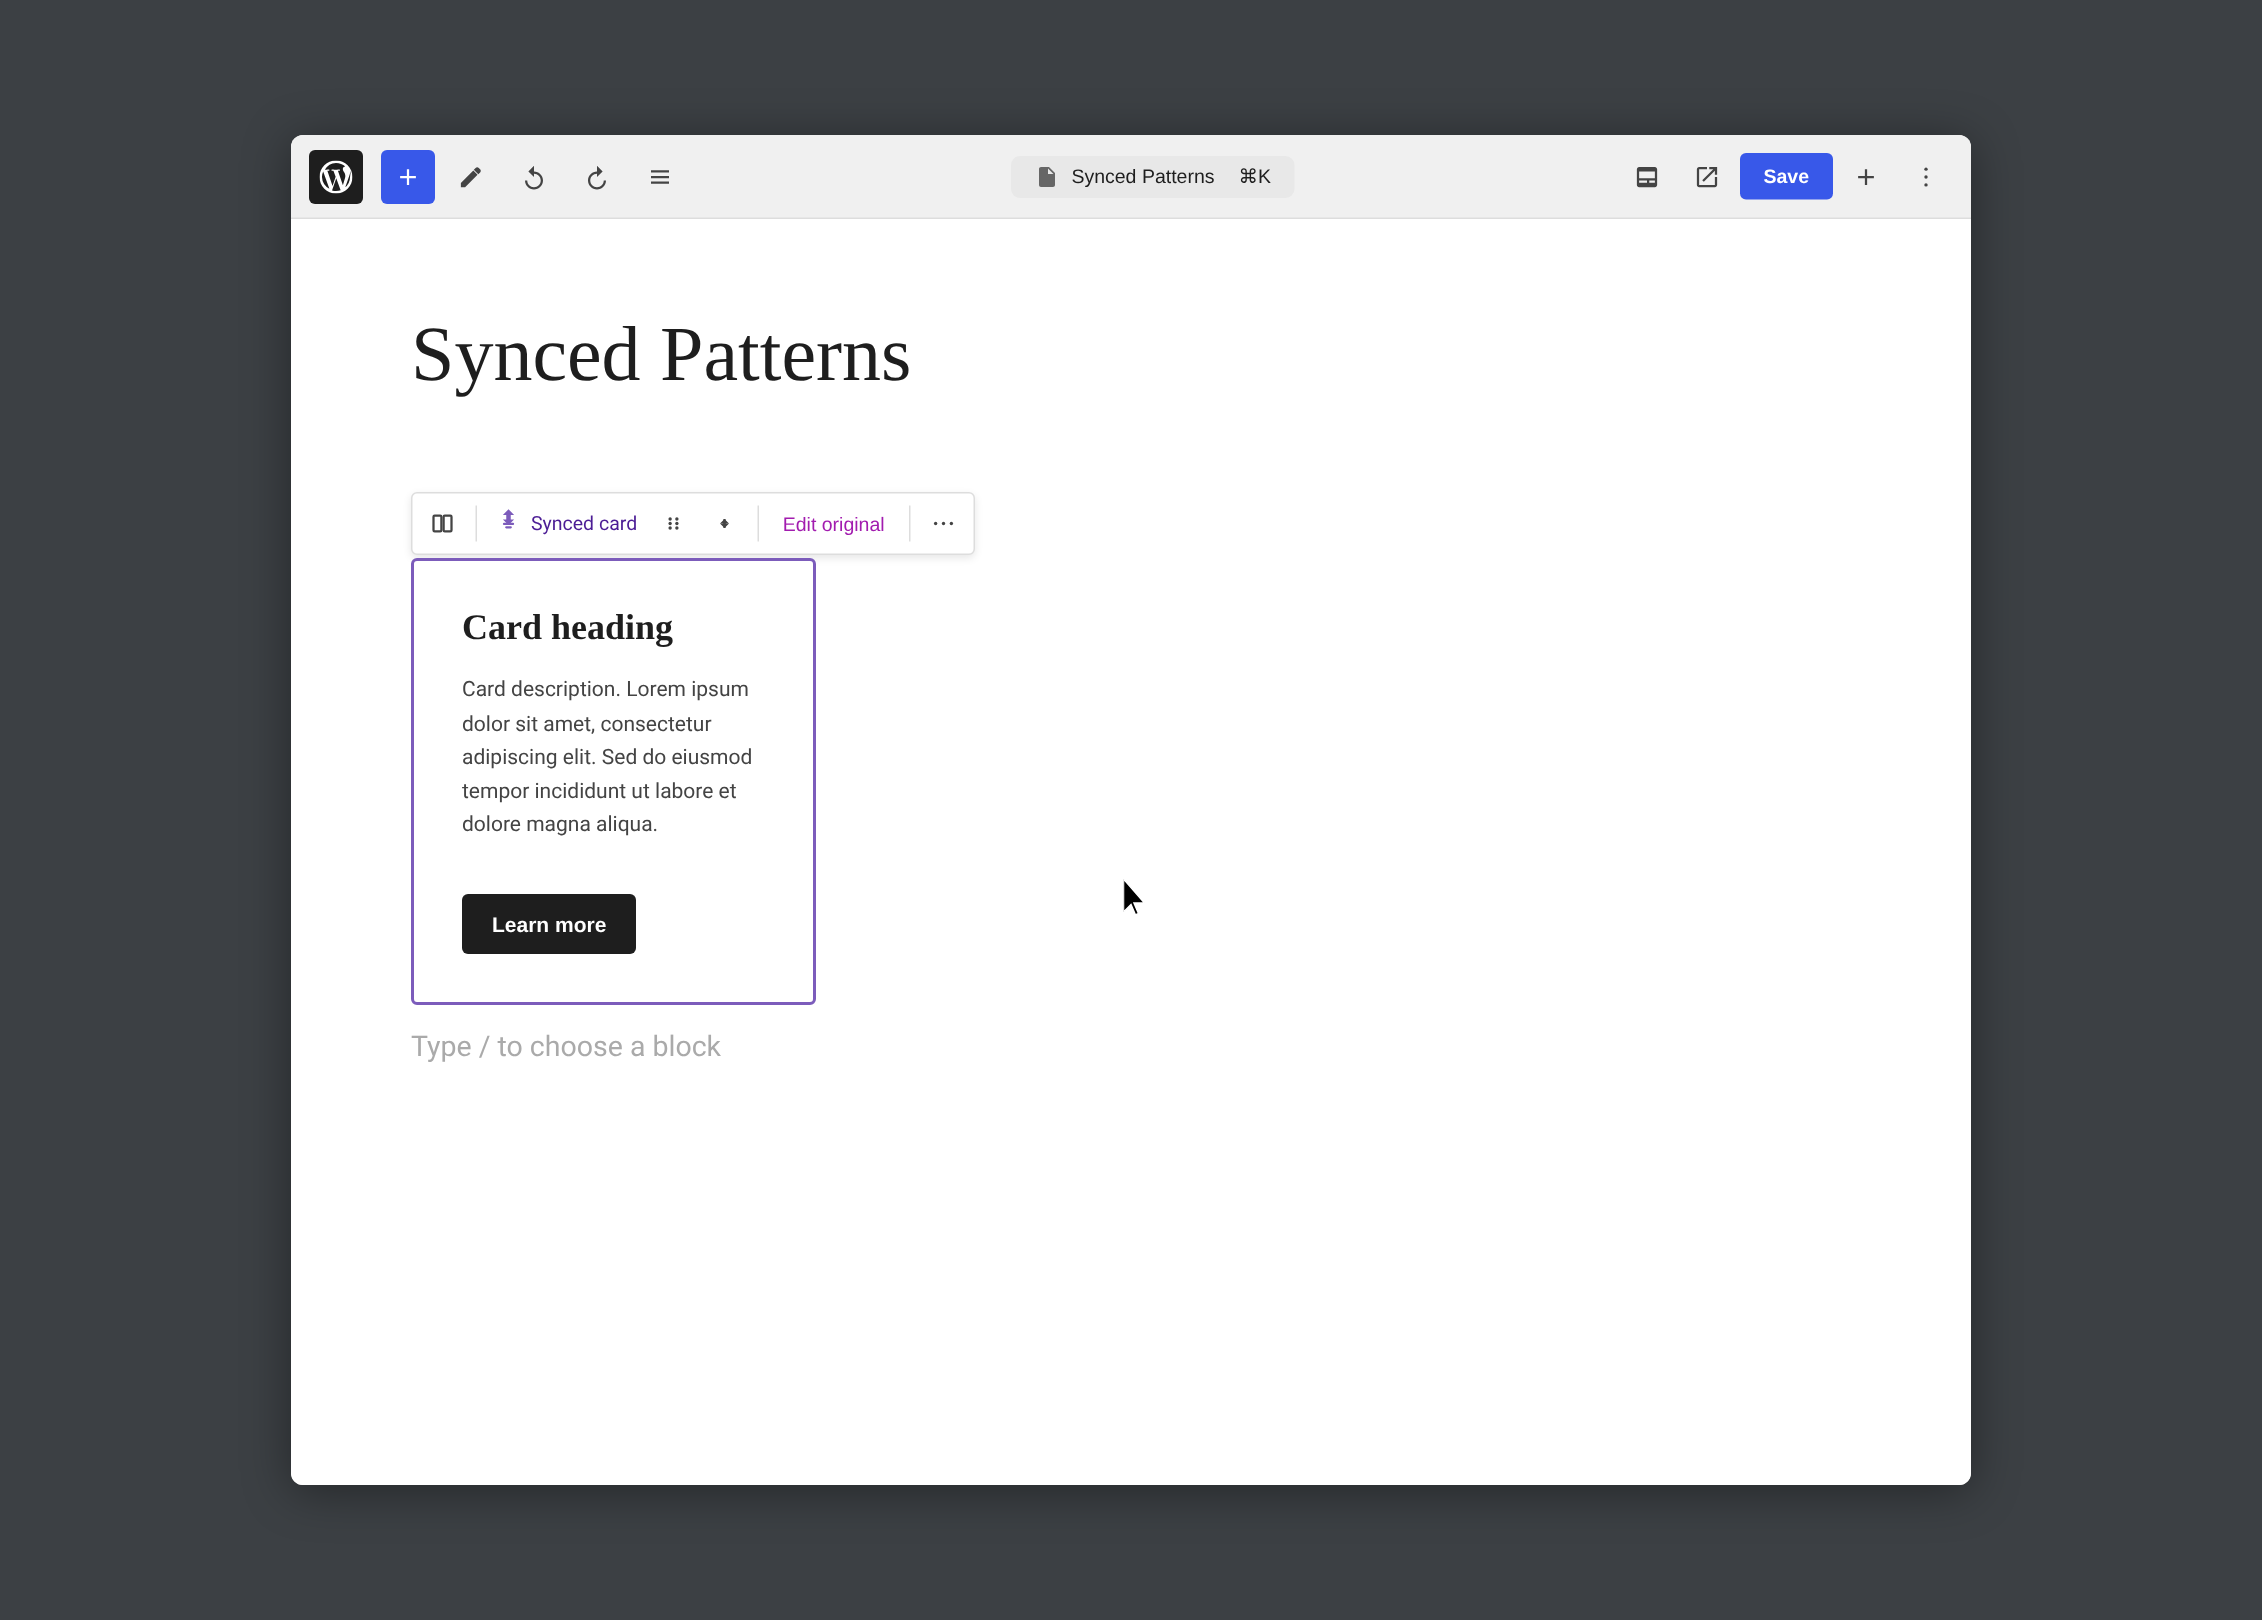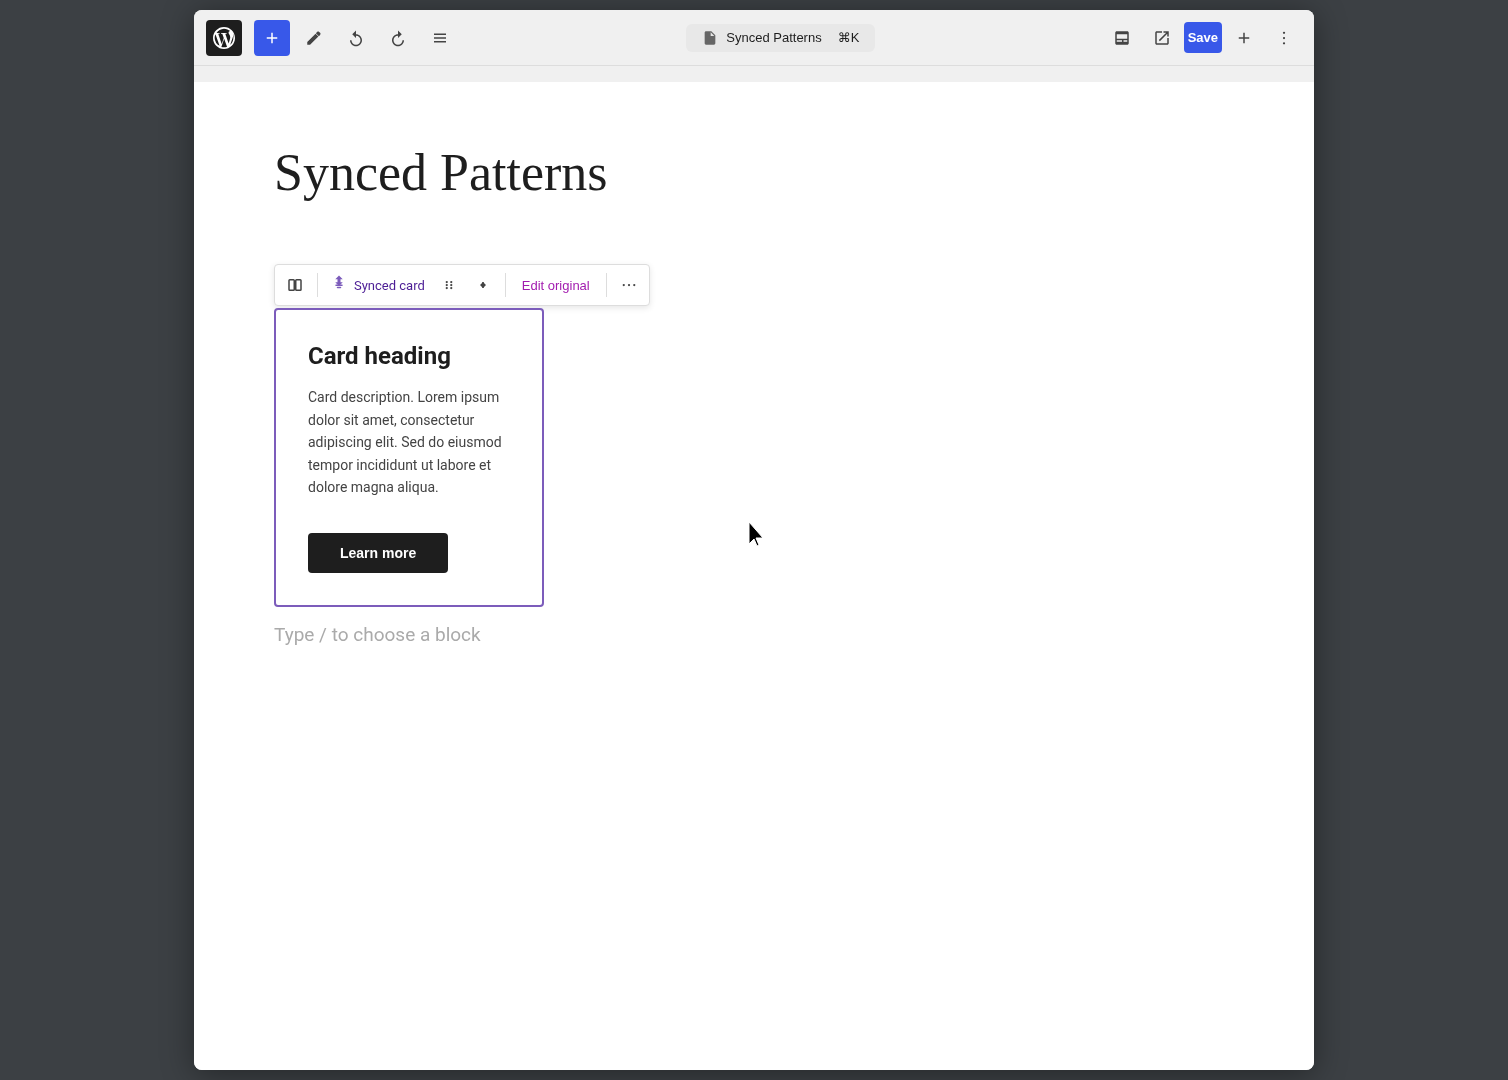--- a/index.html
+++ b/index.html
@@ -9,28 +9,27 @@
       font-family: -apple-system, BlinkMacSystemFont, "Segoe UI", Roboto, sans-serif;
       width: 1508px;
       height: 1080px;
       display: flex;
       align-items: center;
       justify-content: center;
     }
 
     .browser-window {
       width: 1120px;
-      height: 1060px;
+      height: 900px;
       background: #f0f0f0;
       border-radius: 8px;
       overflow: hidden;
       display: flex;
       flex-direction: column;
       box-shadow: 0 4px 32px rgba(0,0,0,0.4);
-      gap: 16px;
     }
 
     
     .top-bar {
       background: #f0f0f0;
       height: 56px;
       display: flex;
       align-items: center;
       padding: 0 12px;
       border-bottom: 1px solid #ddd;
@@ -128,21 +127,21 @@
       display: flex;
       align-items: center;
       gap: 4px;
     }
 
     .save-btn {
       background: #3858e9;
       color: white;
       border: none;
       border-radius: 4px;
-      padding: 8px 4px;
+      padding: 8px 16px;
       font-size: 13px;
       font-weight: 600;
       cursor: pointer;
     }
 
     
     .editor-area {
       flex: 1;
       background: white;
       overflow-y: auto;
@@ -232,35 +231,36 @@
       background: white;
       padding: 32px;
       max-width: 270px;
     }
 
     .card-heading {
       font-size: 24px;
       font-weight: 700;
       color: #1e1e1e;
       margin-bottom: 16px;
+      font-family: Liberation Serif, serif;
     }
 
     .card-description {
       font-size: 14px;
       color: #444;
       line-height: 1.6;
       margin-bottom: 35px;
     }
 
     .learn-more-btn {
       background: #1e1e1e;
       color: white;
       border: none;
       border-radius: 4px;
-      padding: 12px 32px;
+      padding: 12px 20px;
       font-size: 14px;
       font-weight: 600;
       cursor: pointer;
     }
 
     .type-hint {
       margin-top: 16px;
       font-size: 19px;
       color: #aaa;
     }

